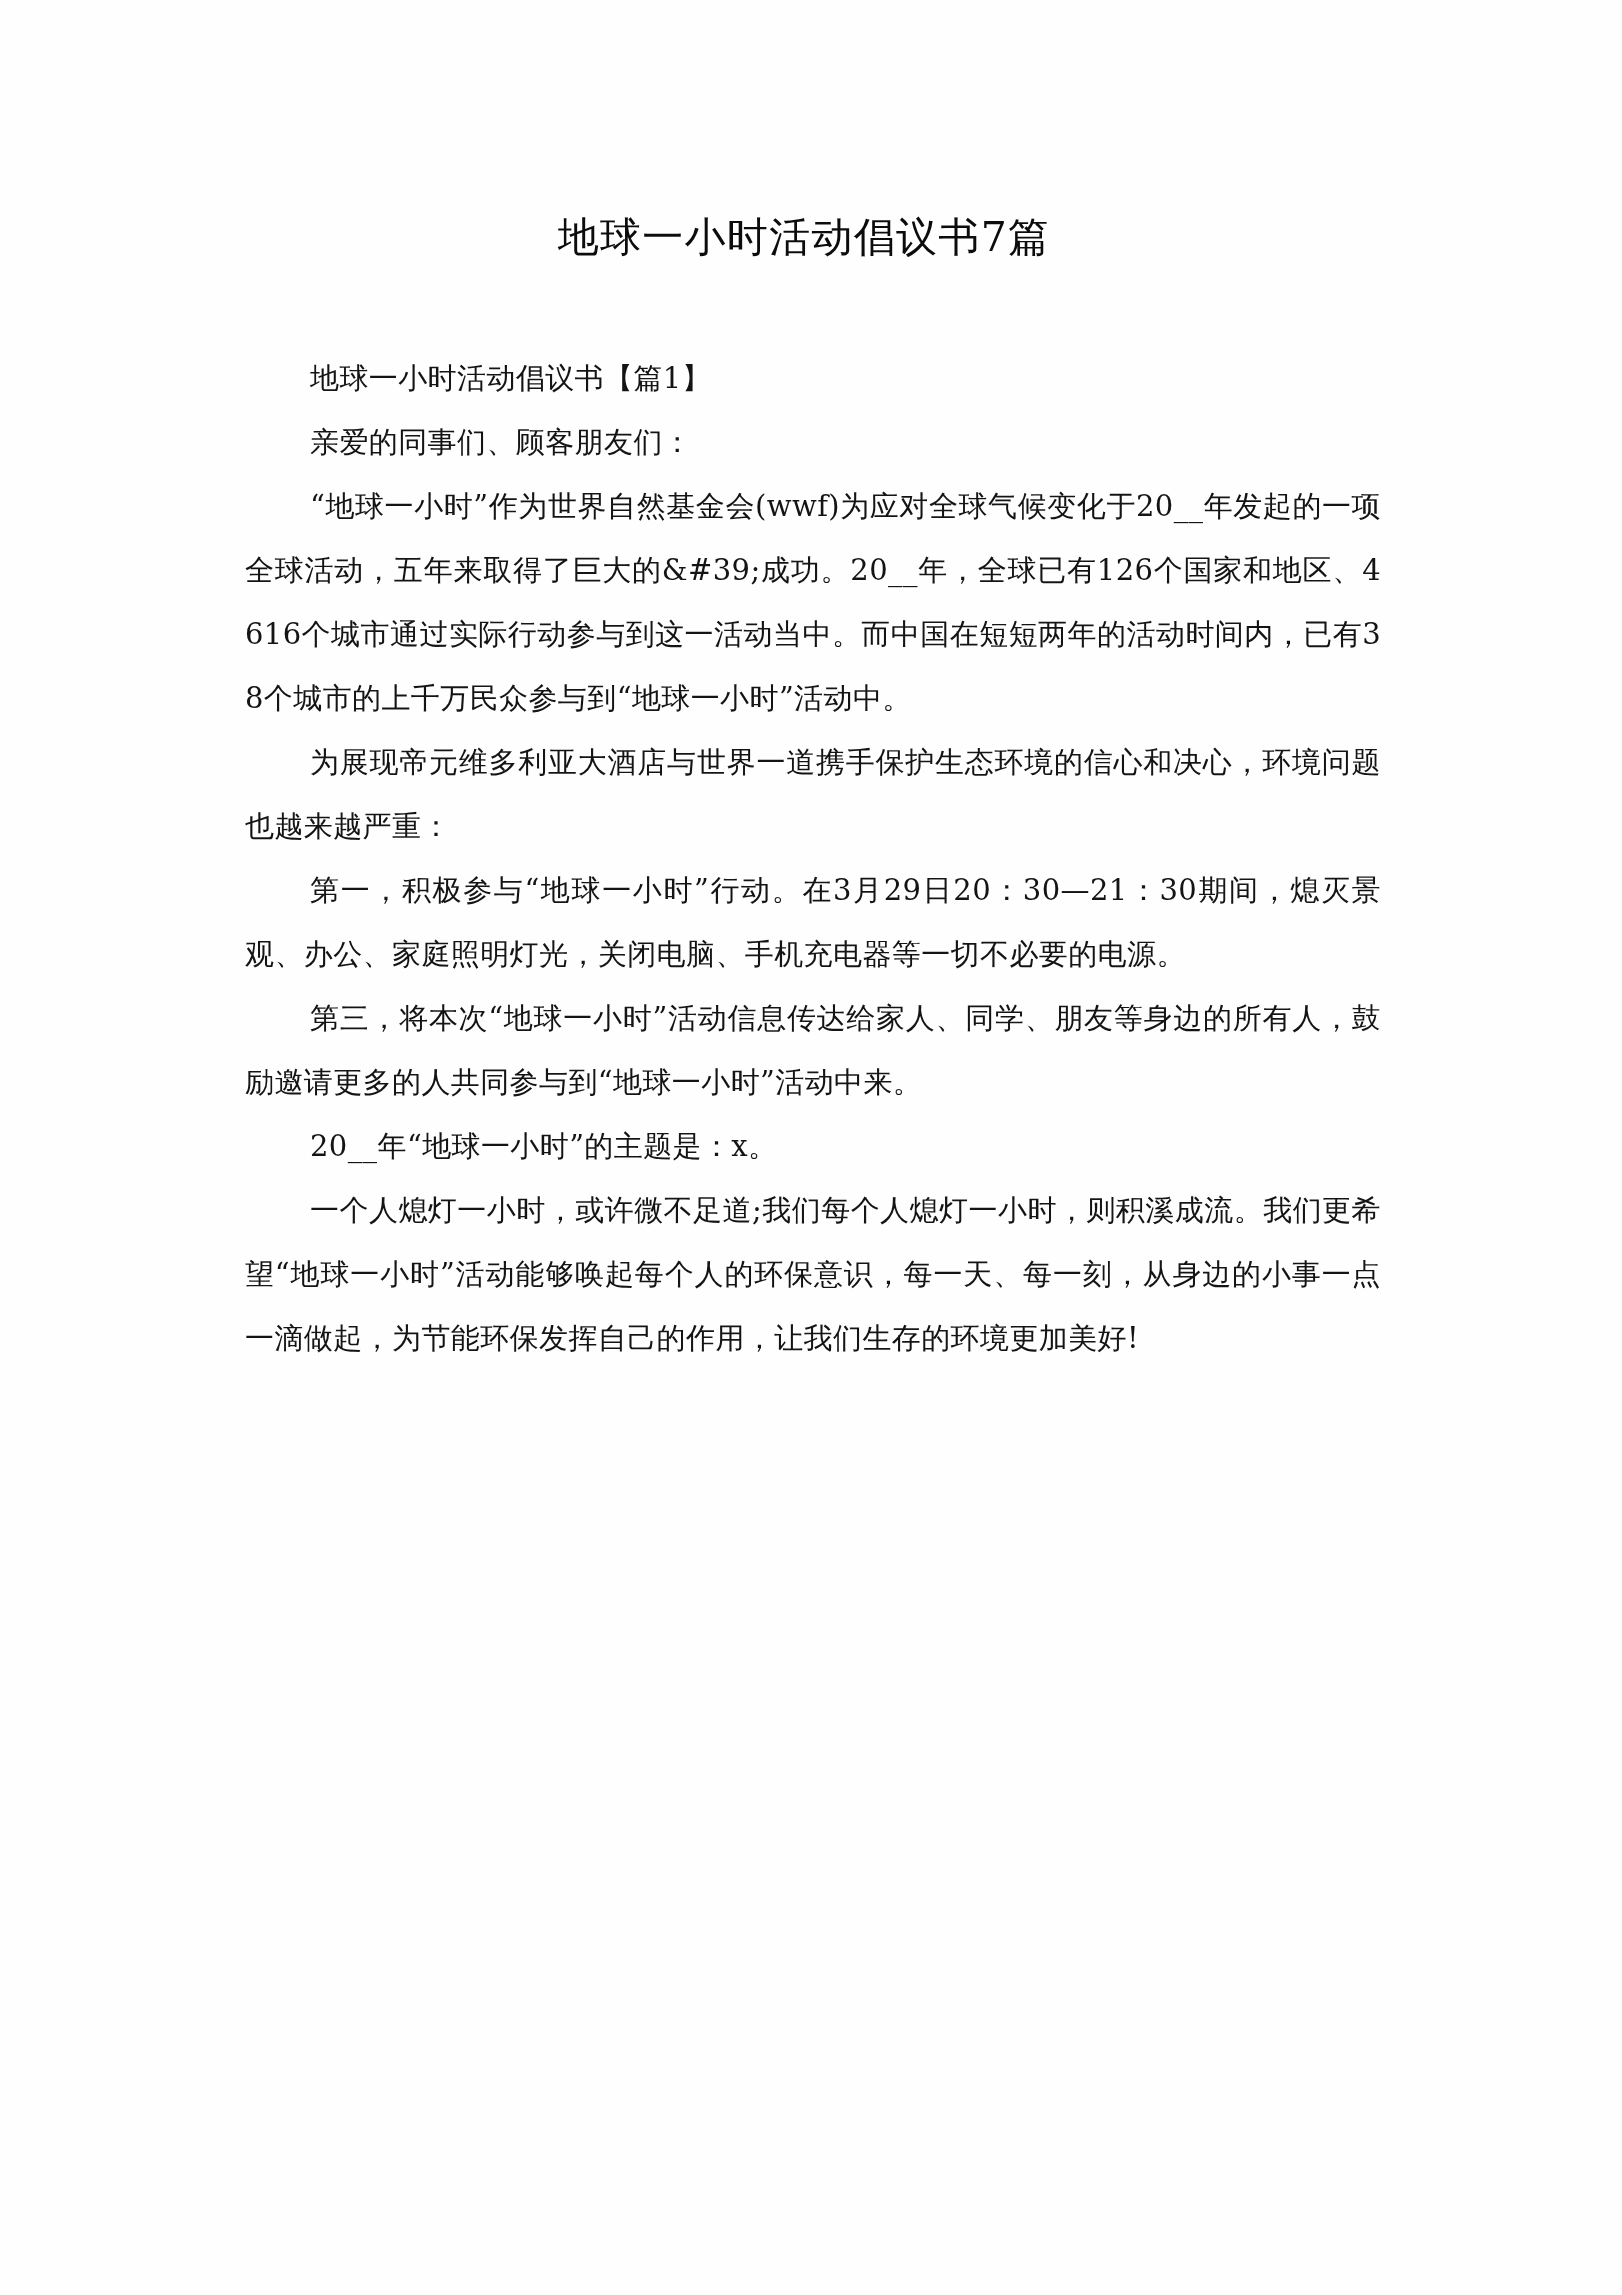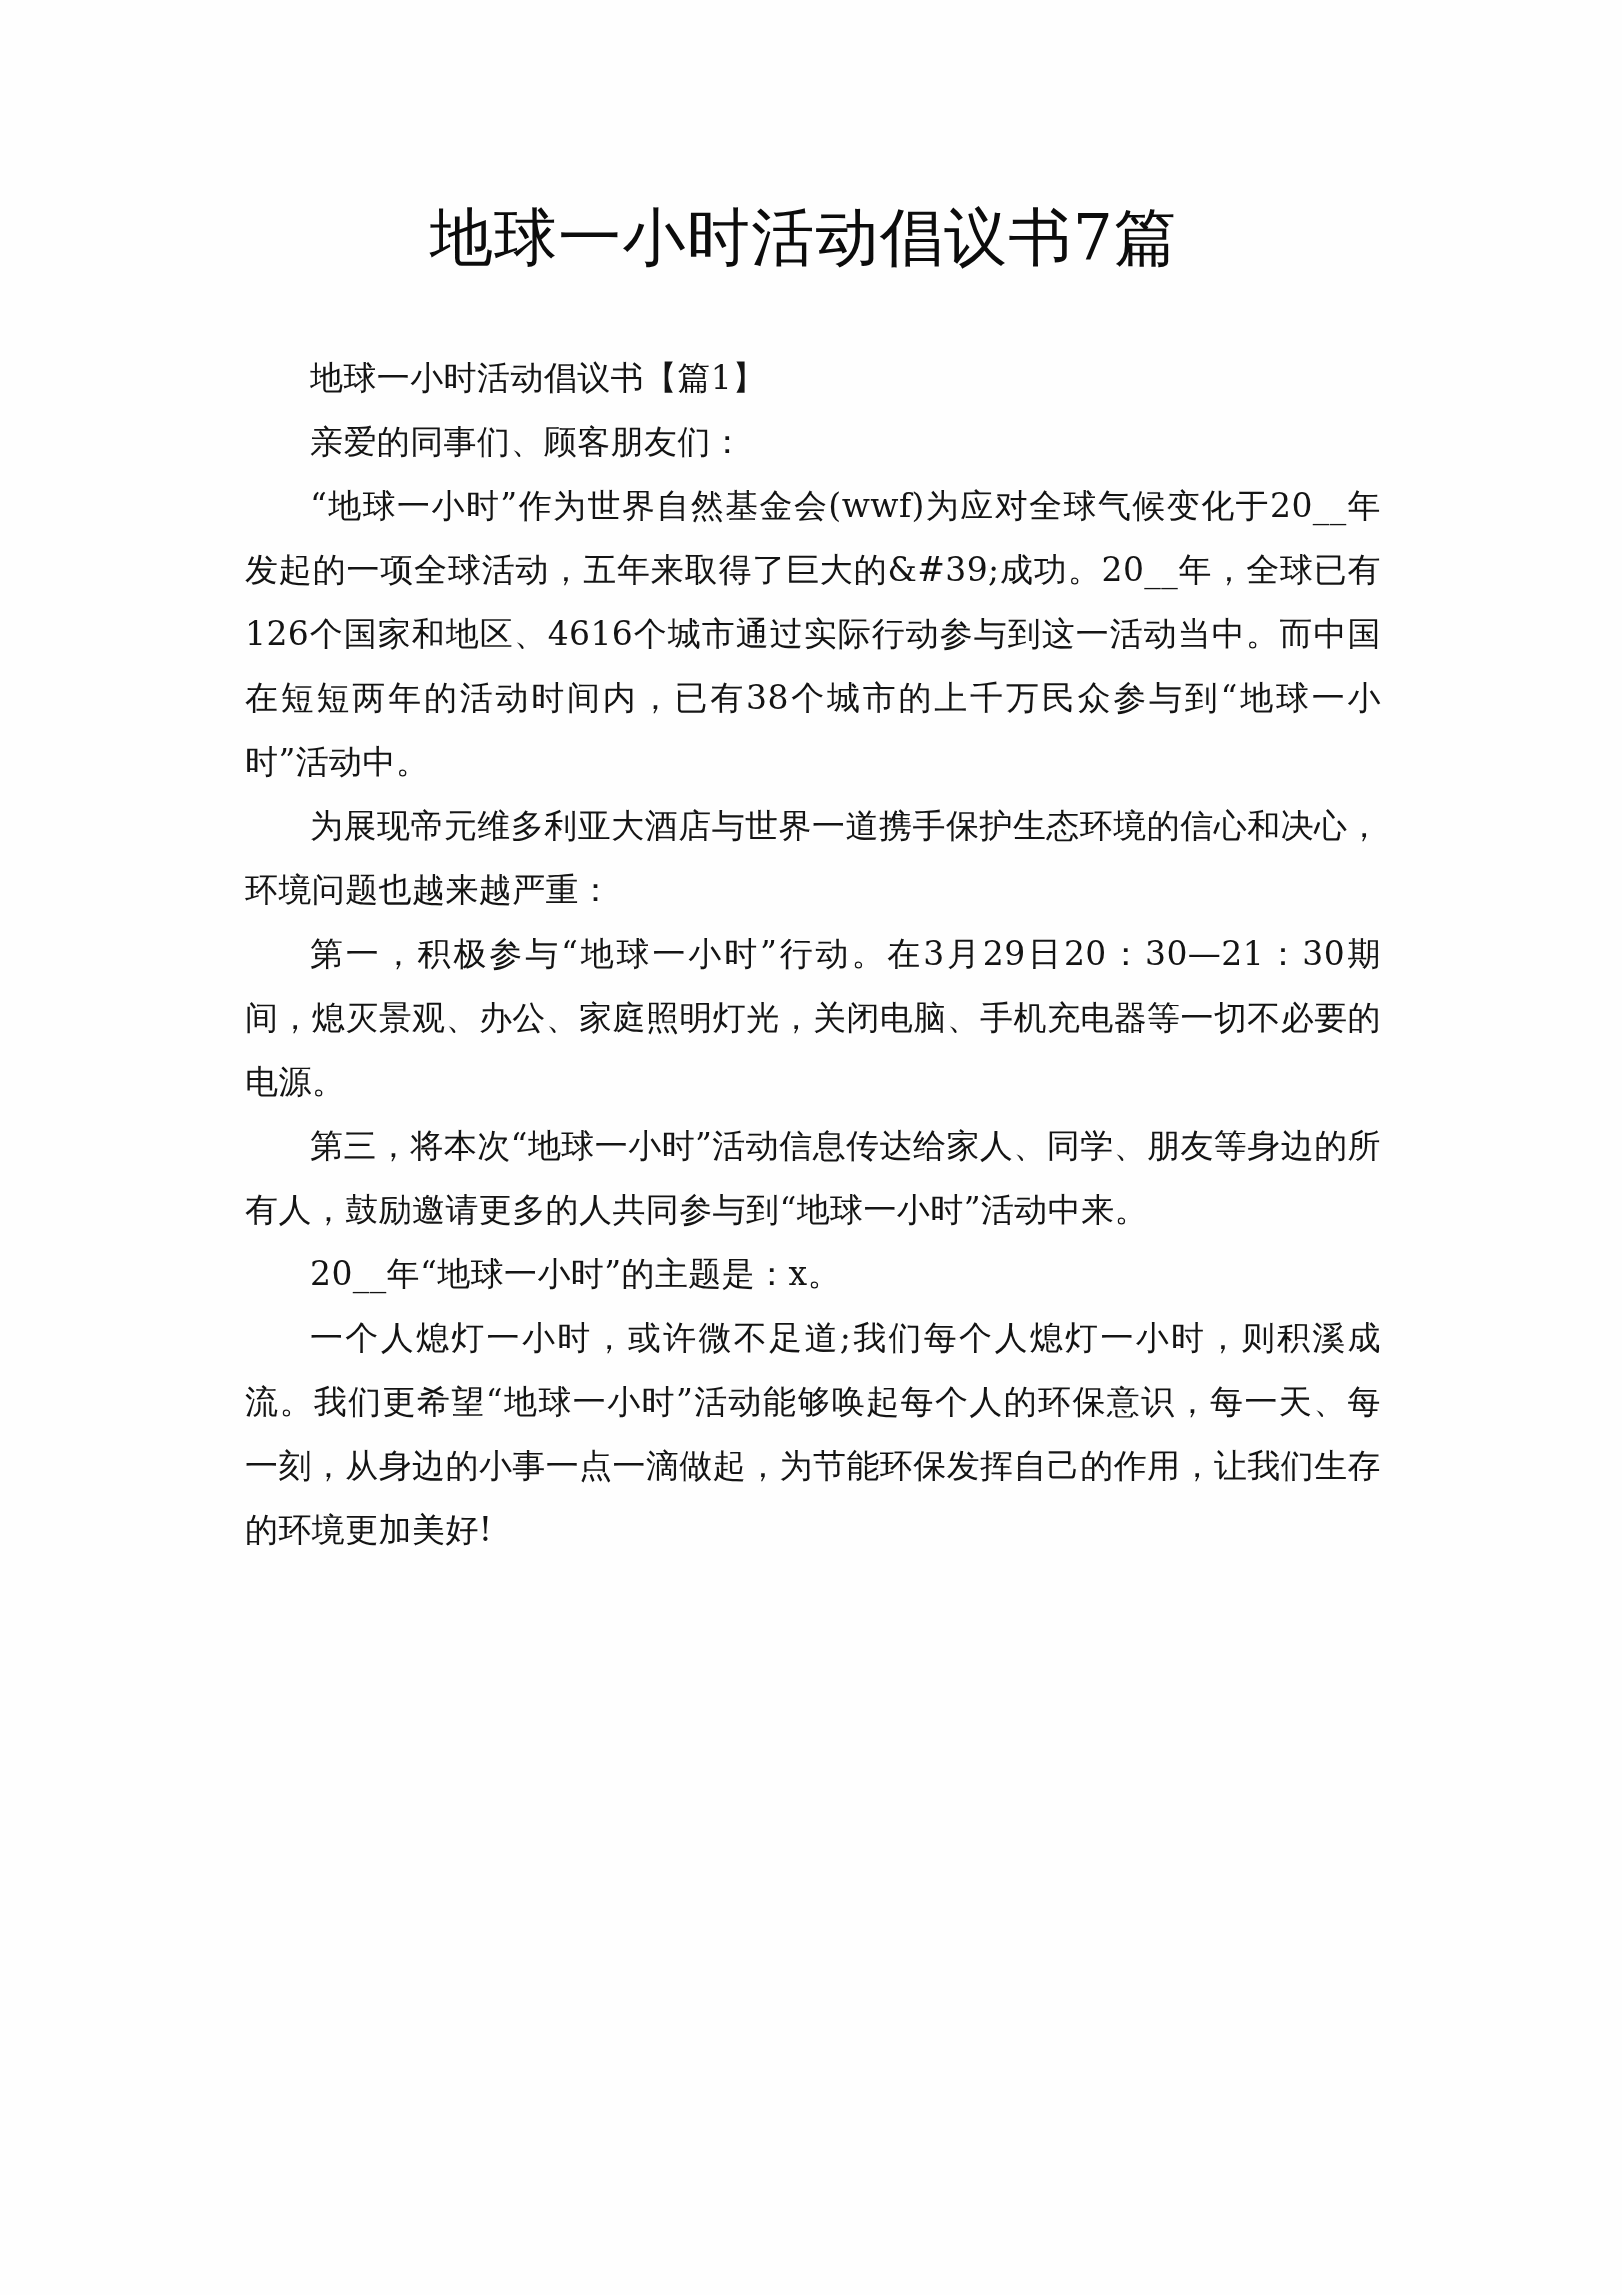--- a/index.html
+++ b/index.html
@@ -22,36 +22,36 @@
       width: 1623px;
       height: 2295px;
       background: #fefefe;
     }
     .doc-title {
       position: absolute;
       top: 195px;
       left: 0;
       width: 1608px;
       text-align: center;
-      font-size: 63px;
+      font-size: 41px;
       line-height: 85px;
       letter-spacing: 1.3px;
       color: #0c0c0c;
       margin: 0;
       font-weight: normal;
     }
     .body {
       position: absolute;
       left: 245px;
       top: 346px;
       width: 1136px;
     }
     .para {
       margin: 0;
-      font-size: 33px;
+      font-size: 29px;
       line-height: 64px;
       text-indent: 65px;
       text-align: justify;
       letter-spacing: 0.4px;
       word-break: break-all;
       color: #141414;
     }
   </style>
 </head>
 <body>

